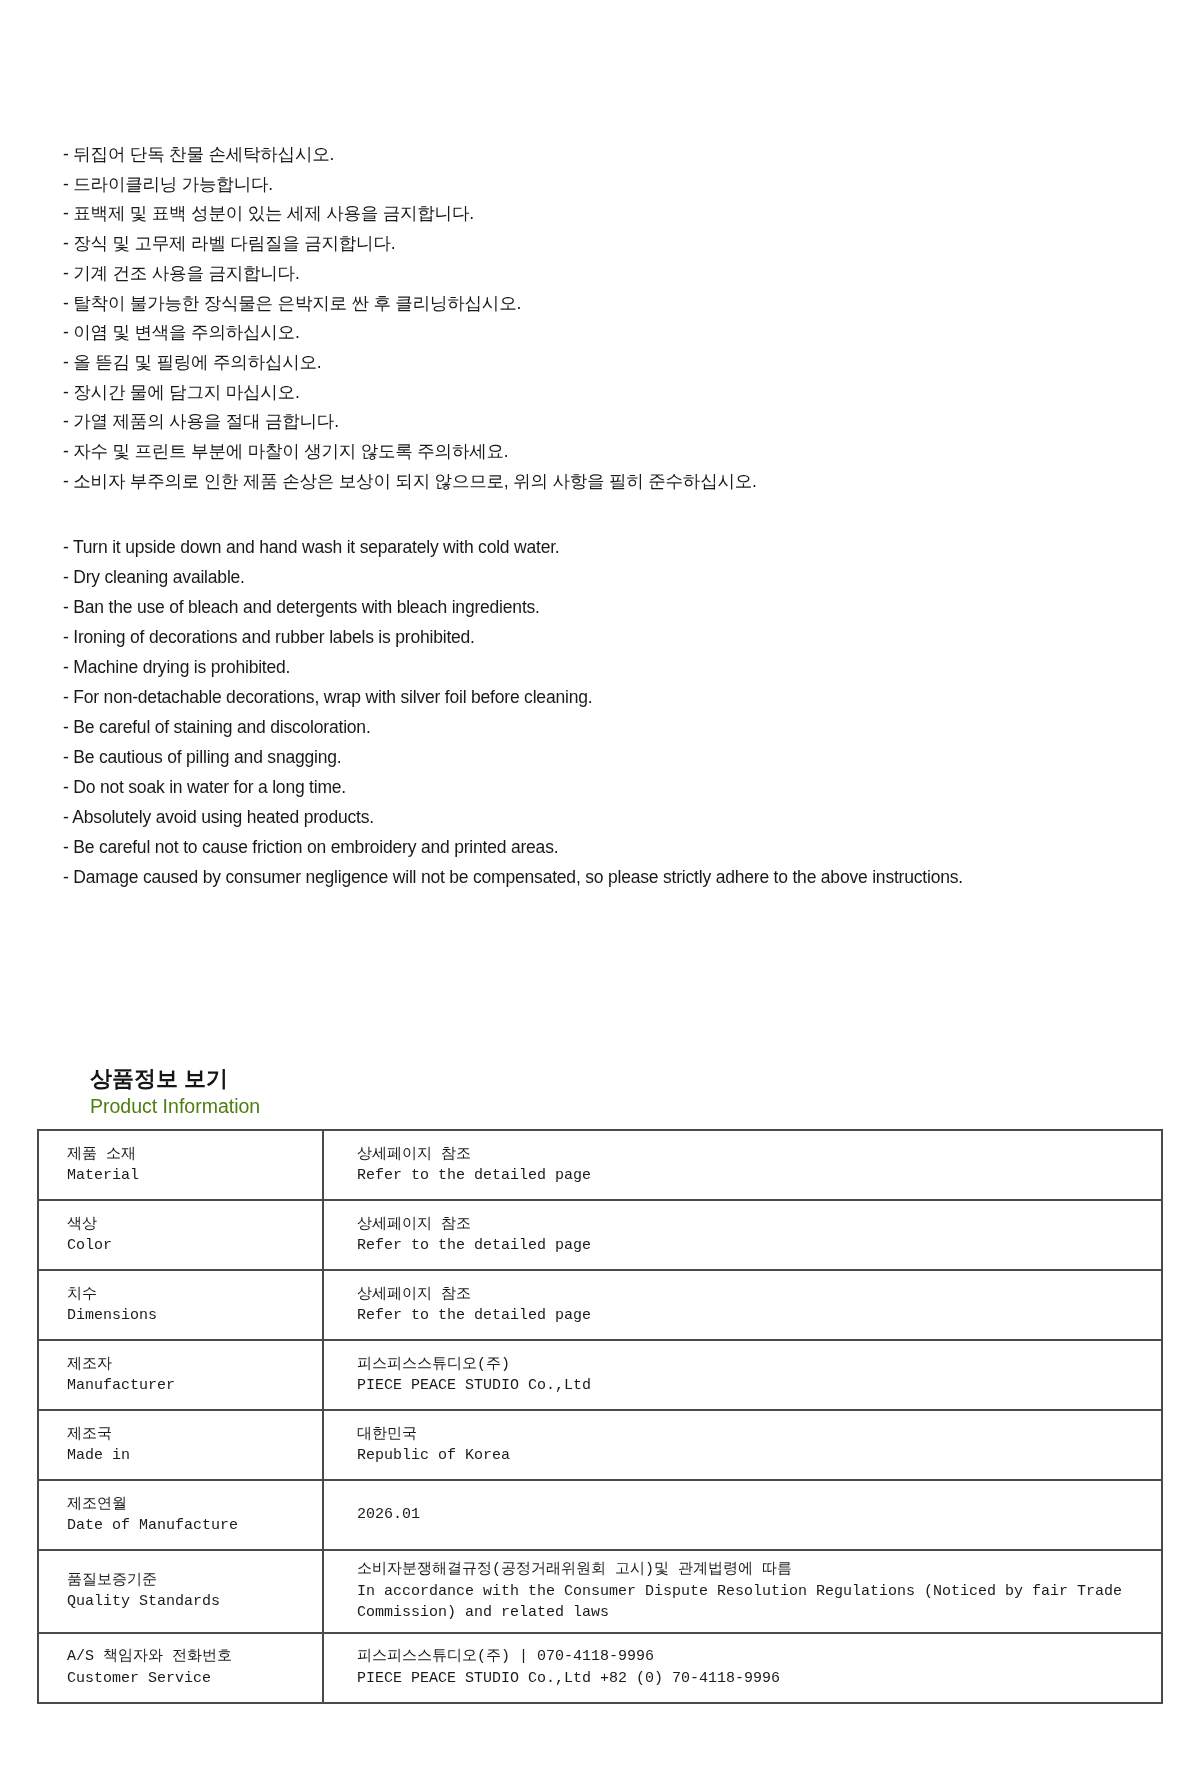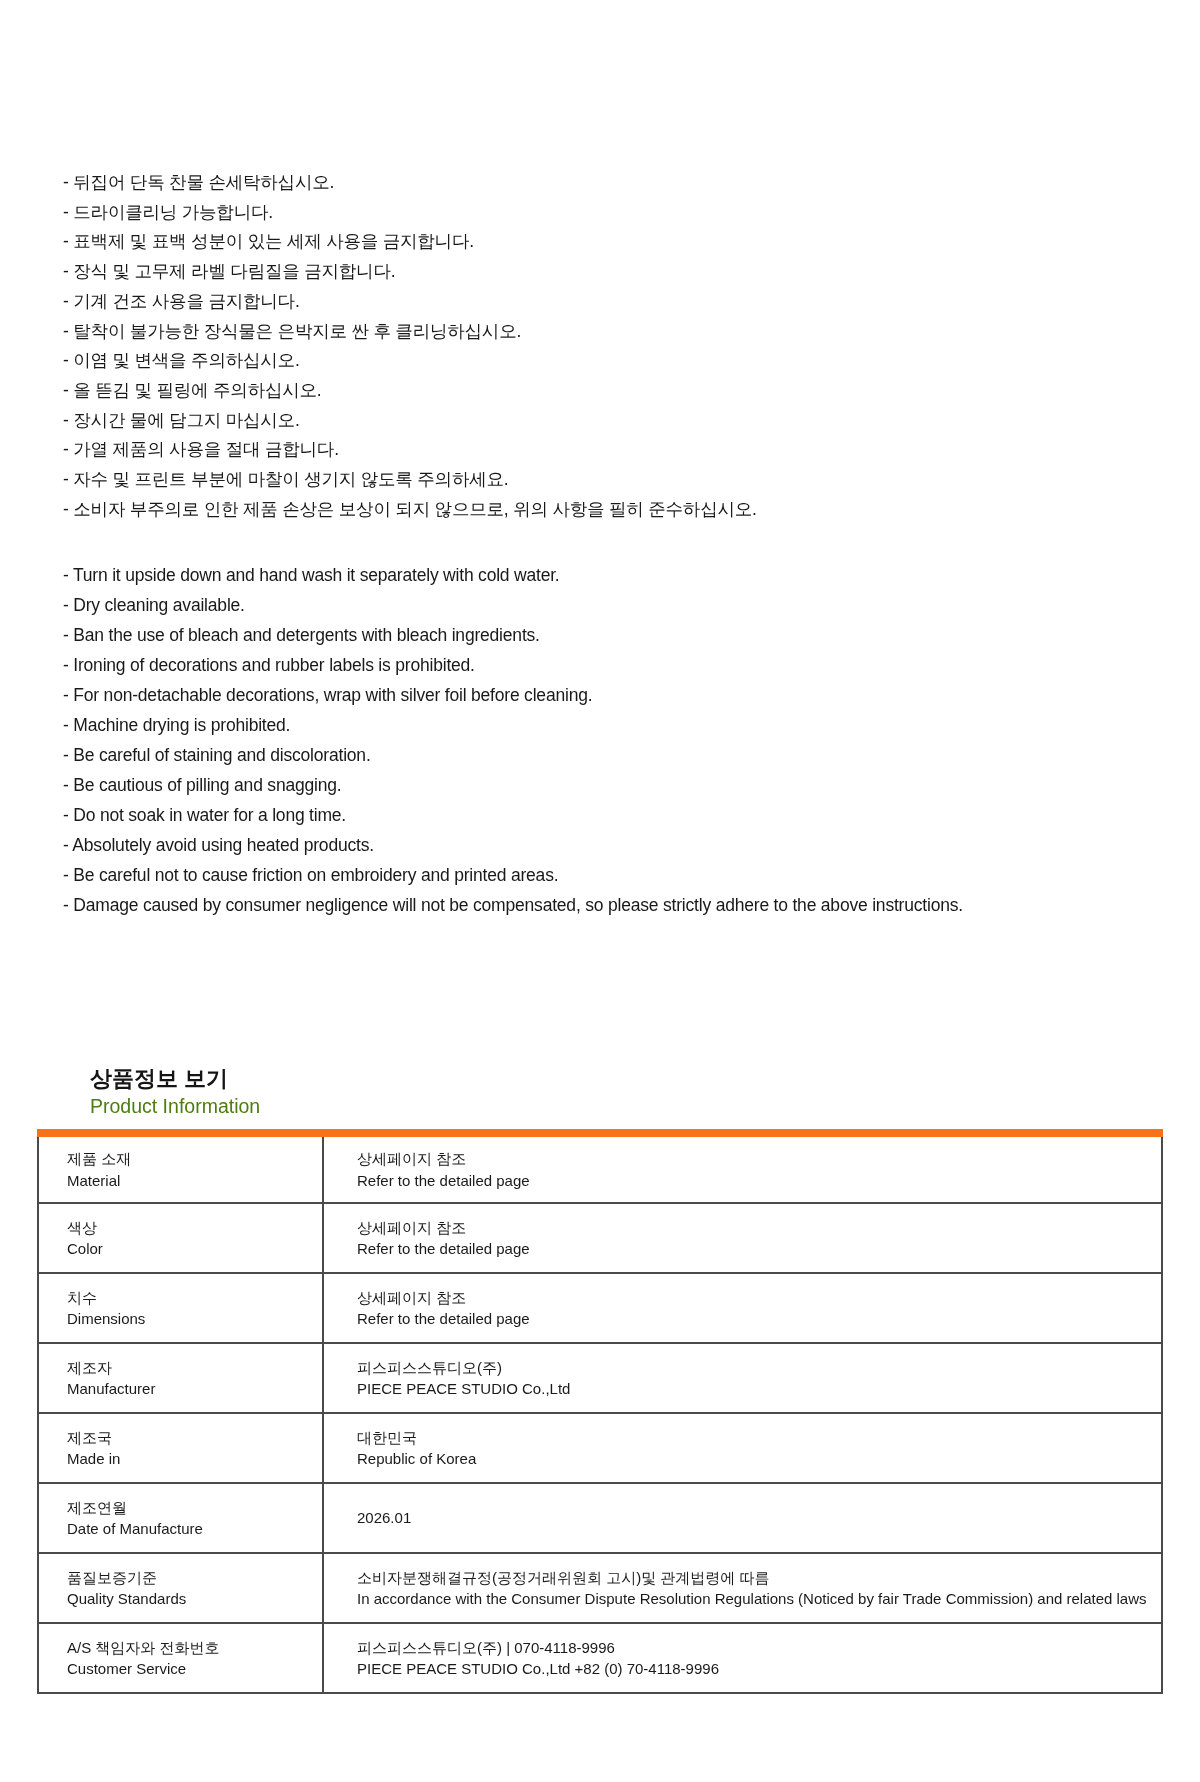--- a/index.html
+++ b/index.html
@@ -29,21 +29,21 @@
     line-height: 34px;
   }
   ul.care-list {
     list-style: none;
     margin: 0;
     padding: 0;
     font-size: 17.5px;
     letter-spacing: -0.2px;
     color: #191919;
   }
-  ul.care-list-ko { margin-top: 56px; }
+  ul.care-list-ko { margin-top: 28px; }
   ul.care-list-ko li { line-height: 29.7px; }
   ul.care-list-en { margin-top: 36px; }
   ul.care-list-en li { line-height: 30px; }
 
   
   .product-info-heading {
     position: absolute;
     left: 50px;
     top: 1064px;
     margin-left: 40px;
@@ -69,21 +69,21 @@
     width: 1126px;
     border-collapse: collapse;
     table-layout: fixed;
     font-size: 15px;
     line-height: 21.5px;
     color: #1a1a1a;
   }
   table.pi-table, table.pi-table td {
     border: 2px solid #4a4a4a;
   }
-  table.pi-table { border-top: 8px solid #f97316; }
+  table.pi-table { border-top: 2px solid #f97316; font-family: Liberation Mono, monospace; }
   table.pi-table tr { height: 70px; }
   td.cell-label {
     width: 245px;
     padding: 8px 10px 8px 28px;
     vertical-align: middle;
   }
   td.cell-value {
     padding: 8px 12px 8px 33px;
     vertical-align: middle;
   }
@@ -108,22 +108,22 @@
     <li>- 가열 제품의 사용을 절대 금합니다.</li>
     <li>- 자수 및 프린트 부분에 마찰이 생기지 않도록 주의하세요.</li>
     <li>- 소비자 부주의로 인한 제품 손상은 보상이 되지 않으므로, 위의 사항을 필히 준수하십시오.</li>
   </ul>
 
   <ul class="care-list care-list-en">
     <li>- Turn it upside down and hand wash it separately with cold water.</li>
     <li>- Dry cleaning available.</li>
     <li>- Ban the use of bleach and detergents with bleach ingredients.</li>
     <li>- Ironing of decorations and rubber labels is prohibited.</li>
+    <li>- Machine drying is prohibited.</li>
     <li>- For non-detachable decorations, wrap with silver foil before cleaning.</li>
-    <li>- Machine drying is prohibited.</li>
     <li>- Be careful of staining and discoloration.</li>
     <li>- Be cautious of pilling and snagging.</li>
     <li>- Do not soak in water for a long time.</li>
     <li>- Absolutely avoid using heated products.</li>
     <li>- Be careful not to cause friction on embroidery and printed areas.</li>
     <li>- Damage caused by consumer negligence will not be compensated, so please strictly adhere to the above instructions.</li>
   </ul>
 </div>
 
 <div class="product-info-heading">

